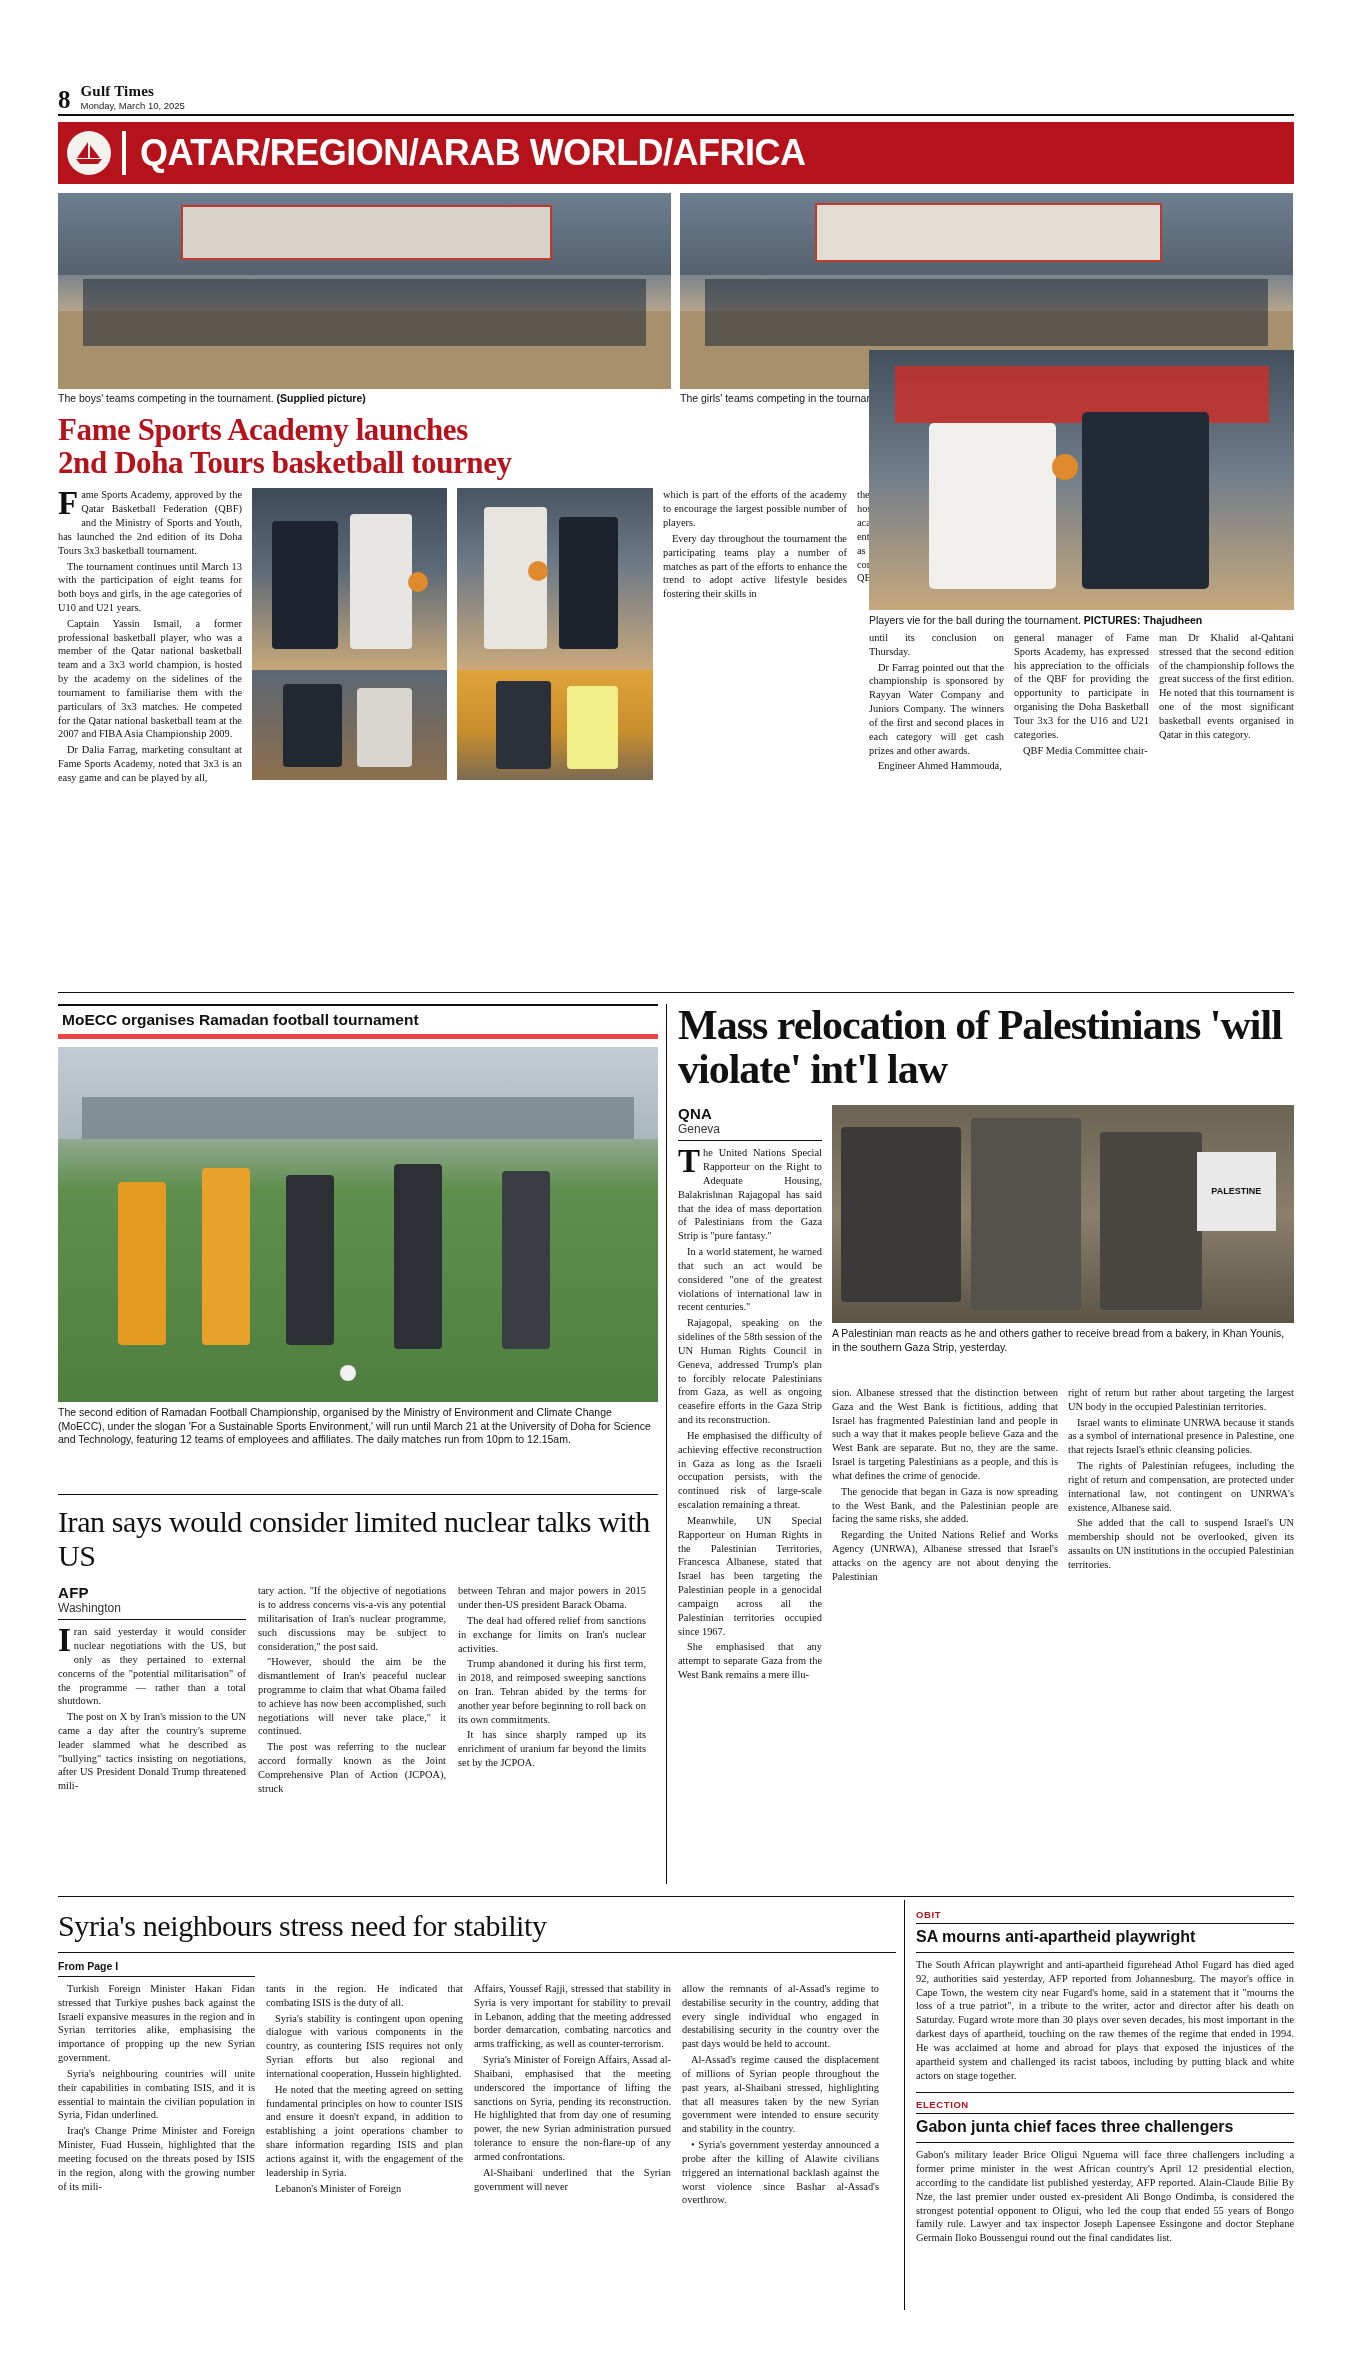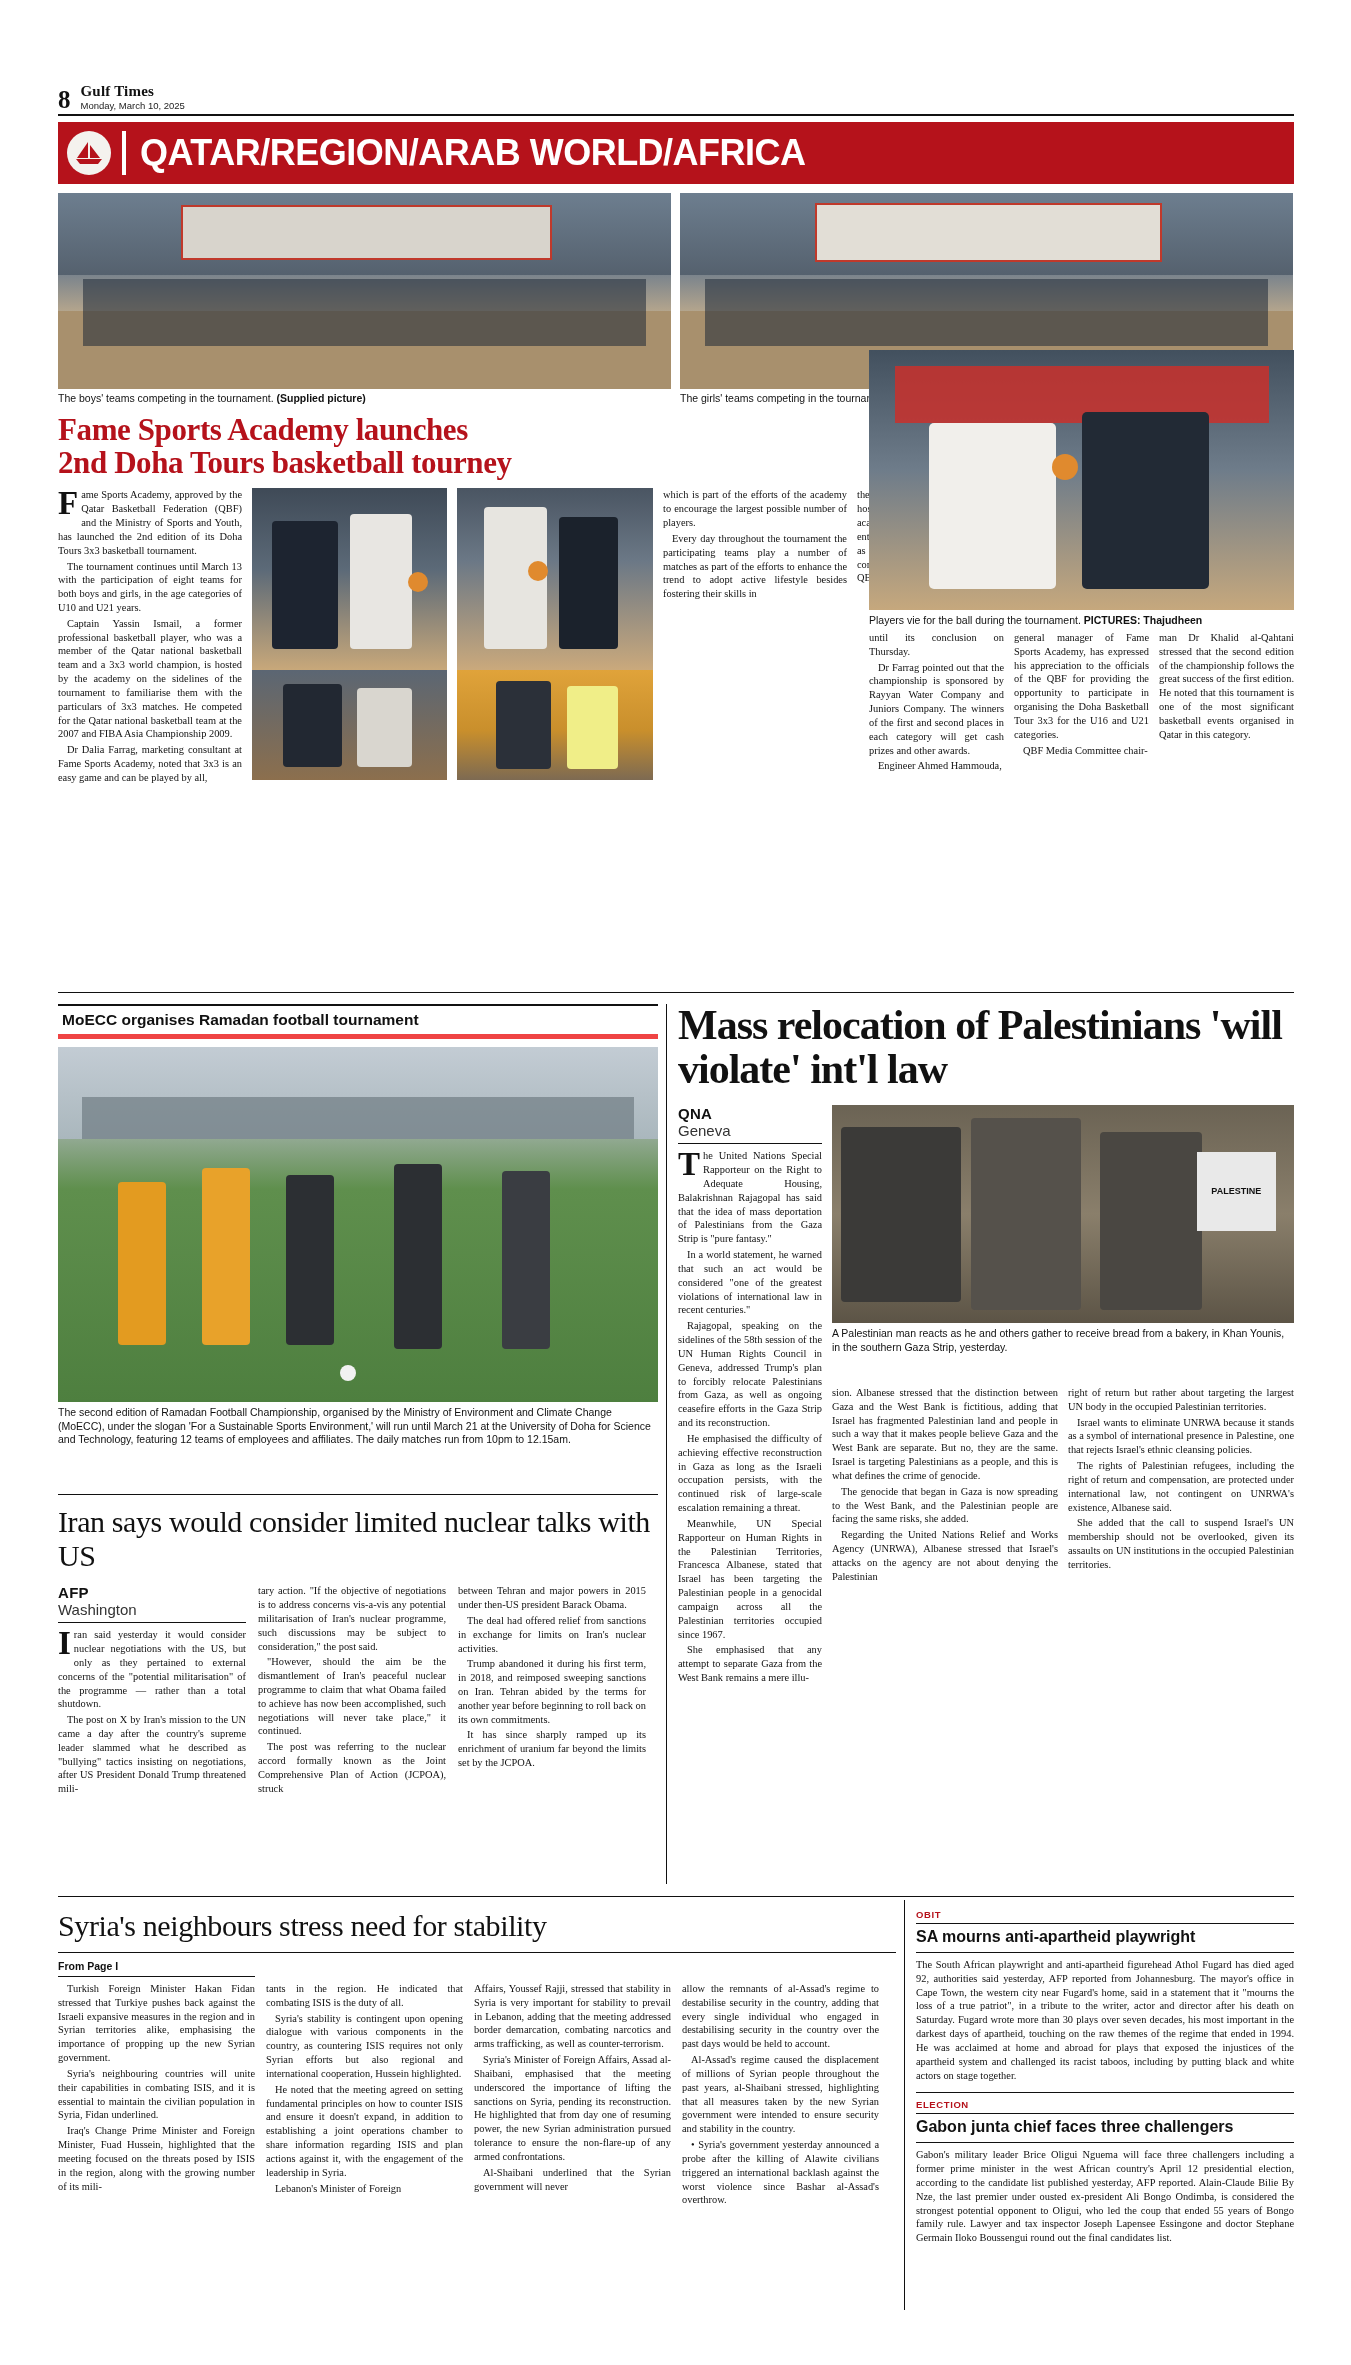--- a/index.html
+++ b/index.html
@@ -131,21 +131,21 @@
   .col-text p { margin: 0 0 2px 0; }
 
   .byline-name {
     font-family: "Liberation Sans", sans-serif;
     font-weight: bold;
     font-size: 15px;
     letter-spacing: 0.3px;
   }
   .byline-place {
     font-family: "Liberation Sans", sans-serif;
-    font-size: 15px;
+    font-size: 12px;
     color: #333;
   }
 
   .dropcap::first-letter {
     float: left;
     font-family: "Liberation Serif", serif;
     font-size: 33px;
     line-height: 0.82;
     font-weight: bold;
     padding: 2px 3px 0 0;

